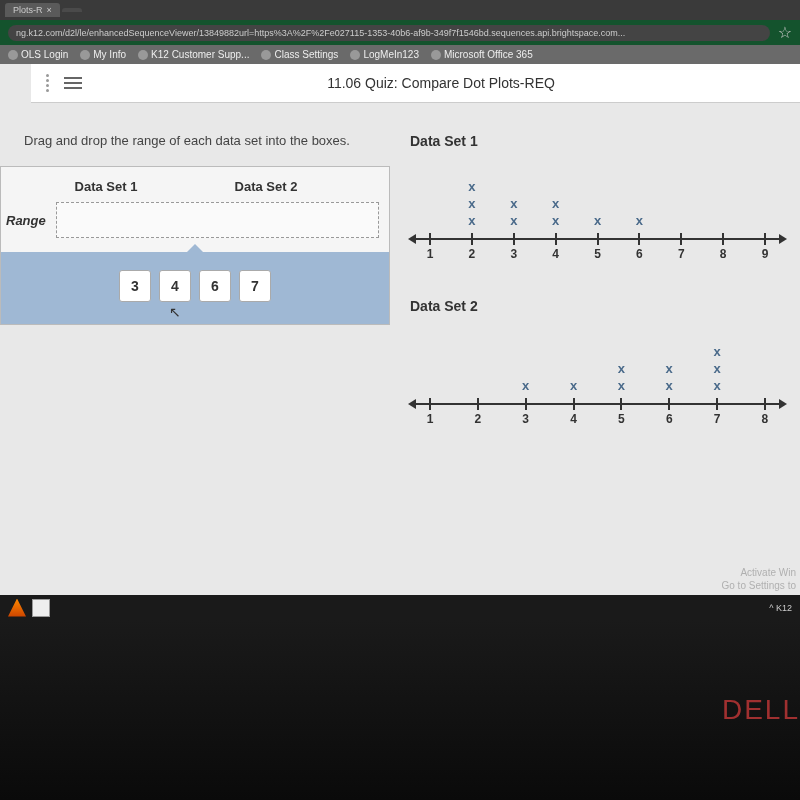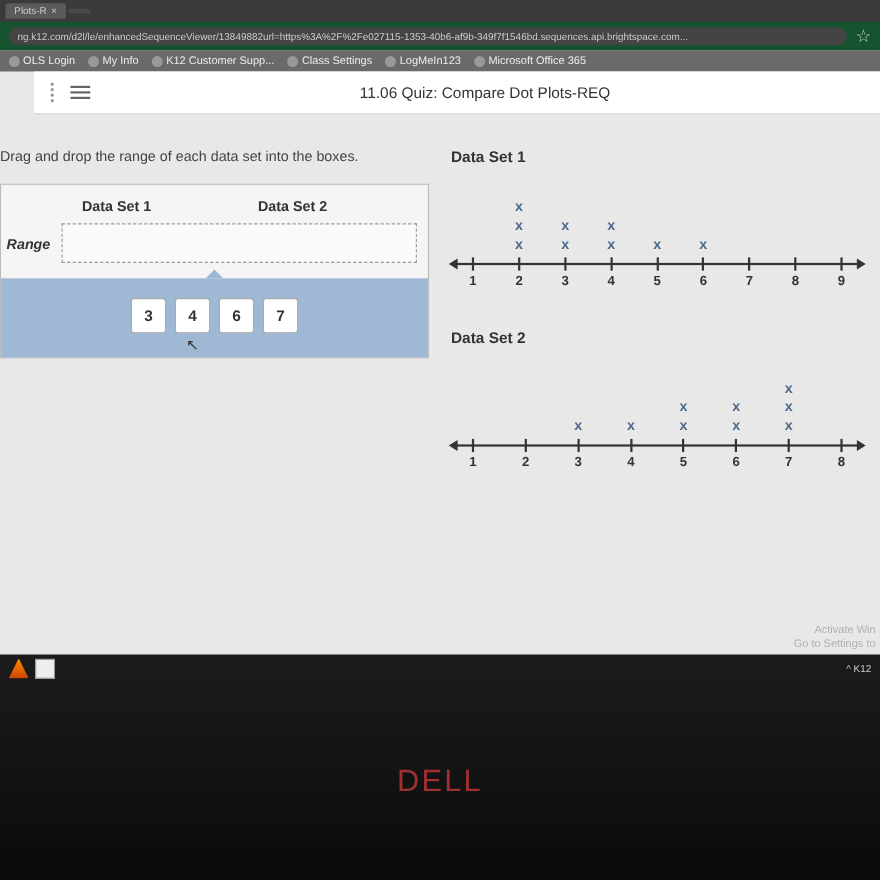--- a/index.html
+++ b/index.html
@@ -83,21 +83,21 @@
     .drag-handle { display: flex; flex-direction: column; gap: 2px; }
     .drag-handle span { width: 3px; height: 3px; background: #999; border-radius: 50%; }
     .app-title { flex: 1; text-align: center; font-size: 14px; color: #333; font-weight: 500; }
     .content {
       flex: 1;
       padding: 30px 10px 10px 0;
       display: flex;
       gap: 20px;
     }
     .left-panel { width: 390px; }
-    .instruction { font-size: 13px; color: #444; margin-bottom: 18px; padding-left: 0; }
+    .instruction { font-size: 13px; color: #444; margin-bottom: 18px; padding-left: 0; margin-left: 24px; }
     .answer-box {
       border: 1px solid #bbb;
       background: #f5f5f5;
     }
     .answer-header {
       display: flex;
       padding: 12px 0 4px 60px;
       gap: 70px;
     }
     .col-label { font-size: 13px; font-weight: bold; color: #333; width: 90px; text-align: center; }
@@ -229,21 +229,21 @@
     .vlc { background: linear-gradient(#f80, #c40); clip-path: polygon(50% 0, 100% 100%, 0 100%); }
     .doc { background: #eee; border: 1px solid #999; }
     .tray { margin-left: auto; color: #ccc; font-size: 9px; }
     .laptop-bottom {
       position: absolute;
       bottom: 0; left: 0; right: 0;
       height: 180px;
       background: linear-gradient(#1a1a1a, #0a0a0a);
       display: flex;
       align-items: center;
-      justify-content: center;
+      justify-content: flex-end;
     }
     .dell-logo { font-family: sans-serif; font-size: 28px; color: #a03030; letter-spacing: 2px; font-weight: 300; }
   </style>
 </head>
 <body>
 
 <div class="screen">
   <div class="browser-tabs">
     <div class="tab">
       <span>Plots-R</span>

